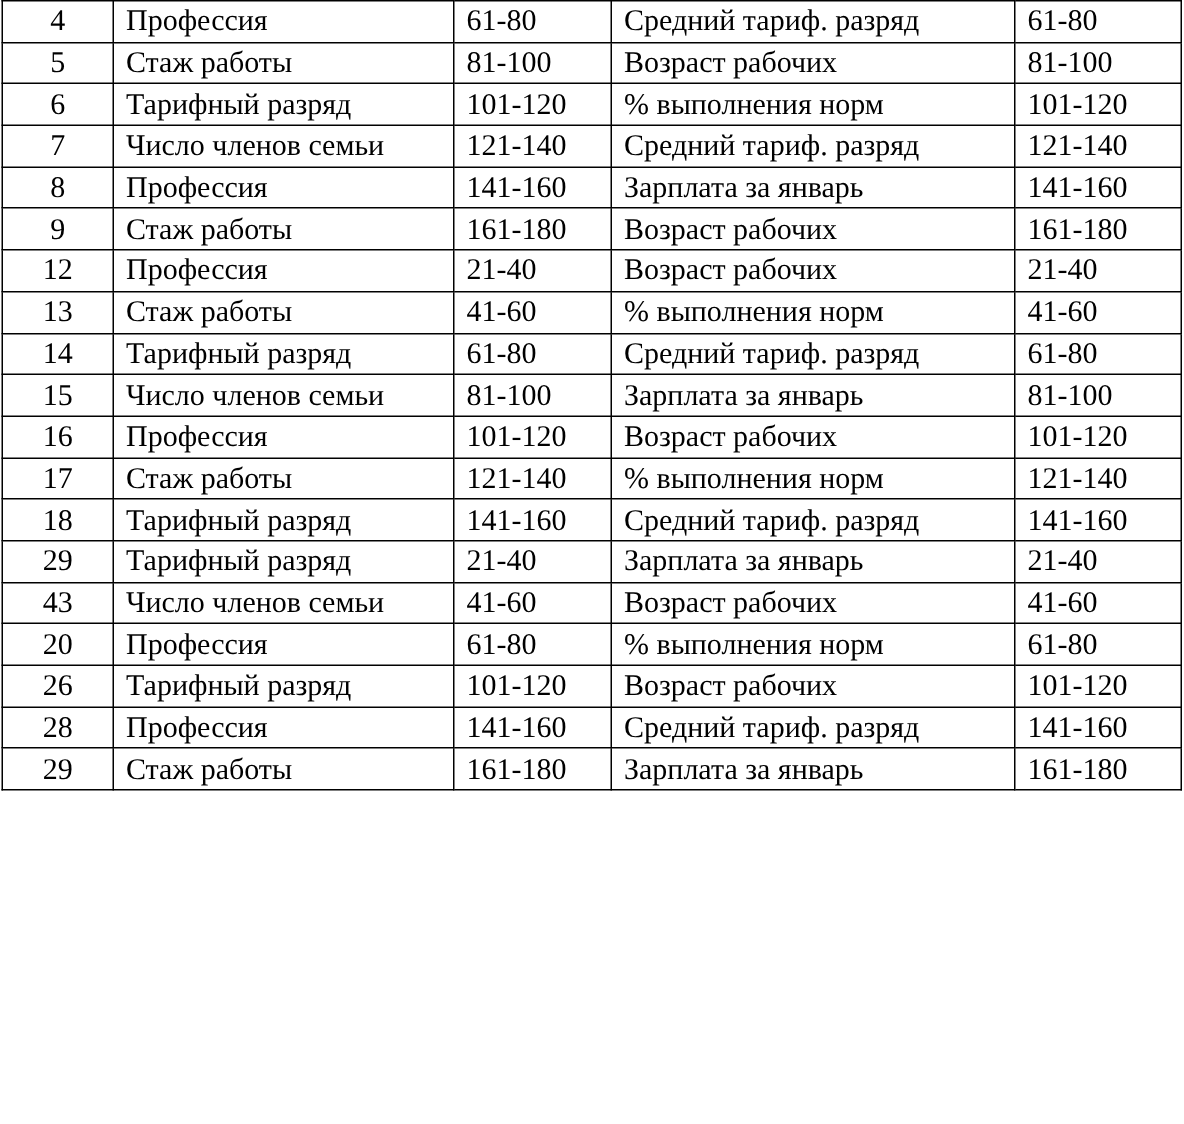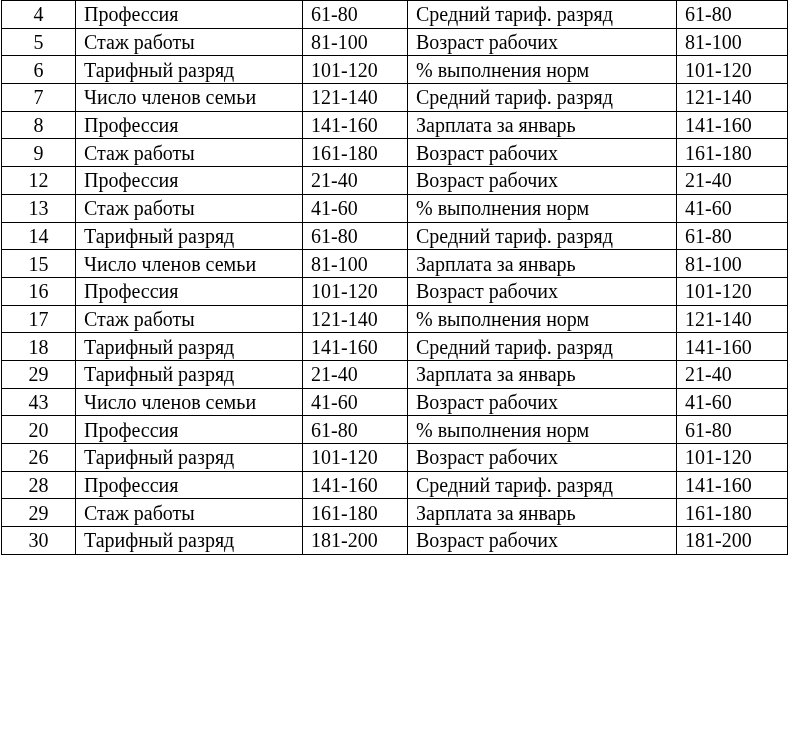--- a/index.html
+++ b/index.html
@@ -168,21 +168,14 @@
         <td>Средний тариф. разряд</td>
         <td>141-160</td>
       </tr>
       <tr>
         <td class="num">29</td>
         <td>Стаж работы</td>
         <td>161-180</td>
         <td>Зарплата за январь</td>
         <td>161-180</td>
       </tr>
-      <tr>
-        <td class="num">30</td>
-        <td>Тарифный разряд</td>
-        <td>181-200</td>
-        <td>Возраст рабочих</td>
-        <td>181-200</td>
-      </tr>
     </tbody>
 </table>
 
 </body></html>

